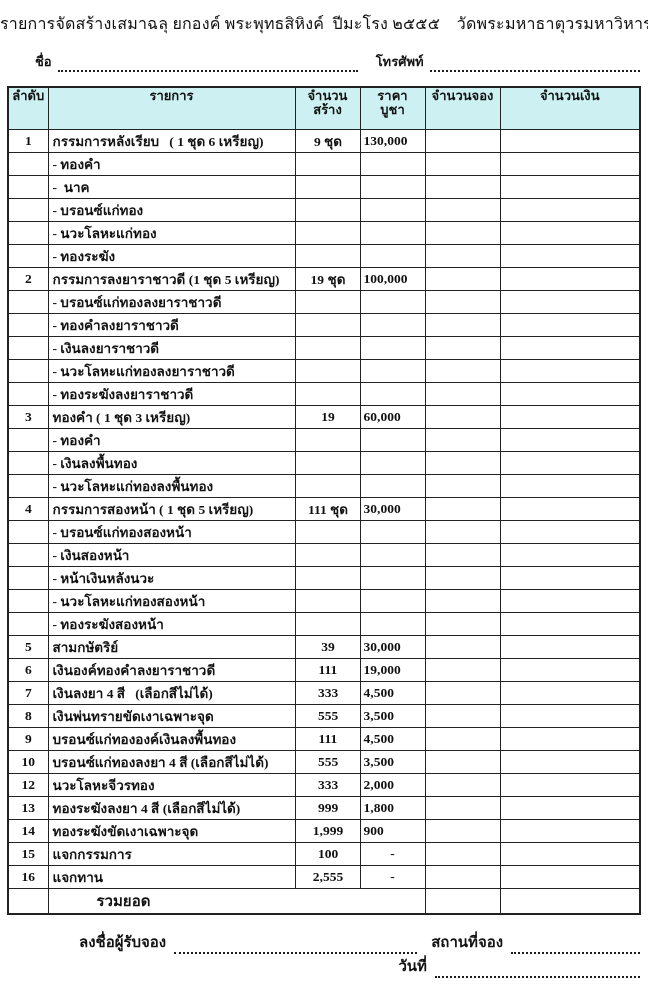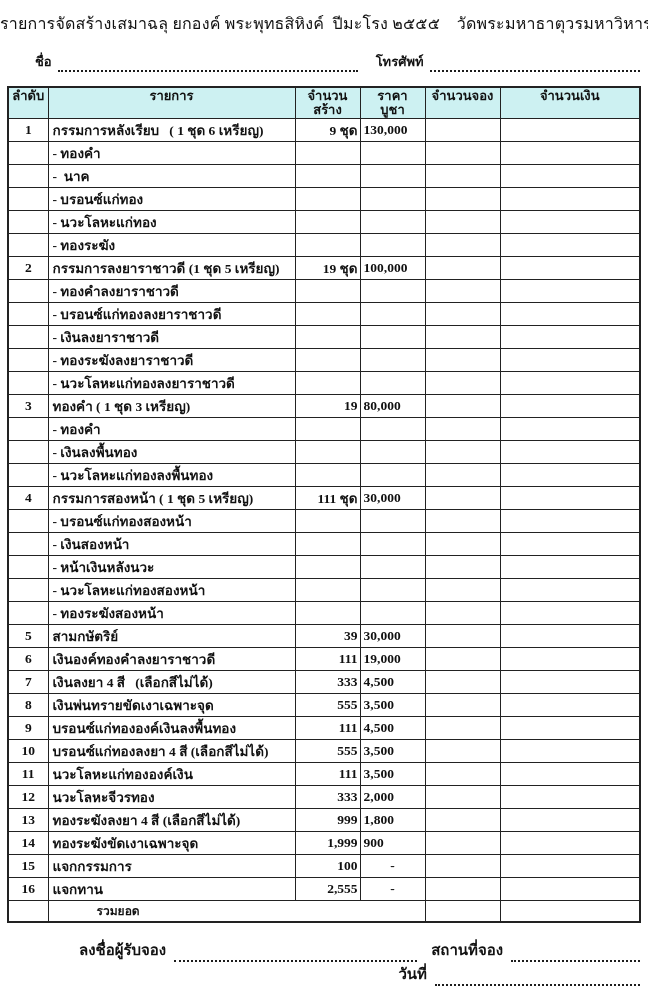--- a/index.html
+++ b/index.html
@@ -12,30 +12,30 @@
   .name-line { display: flex; align-items: flex-end; margin: 14px 8px 0 35px; font-weight: bold; font-size: 13px; height: 22px; justify-content: flex-end; }
   .name-line .lbl { white-space: pre; }
   .dots { display: inline-block; border-bottom: 2px dotted #1c1c1c; height: 14px; }
   .name-line .d1 { width: 300px; margin-left: 6px; }
   .name-line .gap { width: 18px; }
   .name-line .d2 { flex: 1; margin-left: 6px; }
 
   table { border-collapse: collapse; table-layout: fixed; width: 632px; height: 778px; margin: 14px auto 0 auto; }
   th, td { border: 1px solid #222; font-weight: bold; overflow: hidden; white-space: pre; }
   table { border: 2px solid #222; }
-  thead tr { height: 31px; background: #cdf1f2; }
+  thead tr { height: 42px; background: #cdf1f2; }
   th { font-size: 13px; vertical-align: top; text-align: center; line-height: 14px; padding-top: 1px; font-weight: bold; }
   td { font-size: 13.5px; vertical-align: middle; padding: 0 3px; }
   td.c-no { text-align: center; }
   td.c-item { text-align: left; padding-left: 4px; }
-  td.c-qty { text-align: right; padding-right: 2px; }
+  td.c-qty { text-align: center; padding-right: 2px; }
   td.c-price { text-align: left; padding-right: 11px; }
   td.c-price.dash { text-align: center; padding-right: 3px; }
   tr.total-row { height: 22px; }
-  tr.total-row td { font-size: 12px; padding-left: 48px; }
+  tr.total-row td { font-size: 15px; padding-left: 48px; }
 
   .sig-block { margin: 17px 8px 0 55px; font-weight: bold; font-size: 15px; }
   .sig-row { display: flex; align-items: flex-end; height: 22px; margin-left: 24px; }
   .sig-row .lbl { white-space: pre; }
   .sig-row .d1 { width: 243px; margin-left: 8px; }
   .sig-row .gap { width: 14px; }
   .sig-row .d2 { flex: 1; margin-left: 8px; }
   .sig-row2 { display: flex; align-items: flex-end; justify-content: flex-end; height: 22px; margin-top: 2px; }
   .sig-row2 .d2 { width: 205px; margin-left: 8px; }
 </style>
@@ -126,63 +126,63 @@
         <tr>
           <td class="c-no">2</td>
           <td class="c-item">กรรมการลงยาราชาวดี (1 ชุด 5 เหรียญ)</td>
           <td class="c-qty">19 ชุด</td>
           <td class="c-price">100,000</td>
           <td></td>
           <td></td>
         </tr>
         <tr>
           <td class="c-no"></td>
+          <td class="c-item">- บรอนซ์แก่ทองลงยาราชาวดี</td>
+          <td class="c-qty"></td>
+          <td class="c-price"></td>
+          <td></td>
+          <td></td>
+        </tr>
+        <tr>
+          <td class="c-no"></td>
           <td class="c-item">- ทองคำลงยาราชาวดี</td>
           <td class="c-qty"></td>
           <td class="c-price"></td>
           <td></td>
           <td></td>
         </tr>
         <tr>
           <td class="c-no"></td>
-          <td class="c-item">- บรอนซ์แก่ทองลงยาราชาวดี</td>
-          <td class="c-qty"></td>
-          <td class="c-price"></td>
-          <td></td>
-          <td></td>
-        </tr>
-        <tr>
-          <td class="c-no"></td>
           <td class="c-item">- เงินลงยาราชาวดี</td>
           <td class="c-qty"></td>
           <td class="c-price"></td>
           <td></td>
           <td></td>
         </tr>
         <tr>
           <td class="c-no"></td>
+          <td class="c-item">- นวะโลหะแก่ทองลงยาราชาวดี</td>
+          <td class="c-qty"></td>
+          <td class="c-price"></td>
+          <td></td>
+          <td></td>
+        </tr>
+        <tr>
+          <td class="c-no"></td>
           <td class="c-item">- ทองระฆังลงยาราชาวดี</td>
-          <td class="c-qty"></td>
-          <td class="c-price"></td>
-          <td></td>
-          <td></td>
-        </tr>
-        <tr>
-          <td class="c-no"></td>
-          <td class="c-item">- นวะโลหะแก่ทองลงยาราชาวดี</td>
           <td class="c-qty"></td>
           <td class="c-price"></td>
           <td></td>
           <td></td>
         </tr>
         <tr>
           <td class="c-no">3</td>
           <td class="c-item">ทองคำ ( 1 ชุด 3 เหรียญ)</td>
           <td class="c-qty">19</td>
-          <td class="c-price">80,000</td>
+          <td class="c-price">60,000</td>
           <td></td>
           <td></td>
         </tr>
         <tr>
           <td class="c-no"></td>
           <td class="c-item">- ทองคำ</td>
           <td class="c-qty"></td>
           <td class="c-price"></td>
           <td></td>
           <td></td>
@@ -288,28 +288,20 @@
           <td class="c-item">บรอนซ์แก่ทององค์เงินลงพื้นทอง</td>
           <td class="c-qty">111</td>
           <td class="c-price">4,500</td>
           <td></td>
           <td></td>
         </tr>
         <tr>
           <td class="c-no">10</td>
           <td class="c-item">บรอนซ์แก่ทองลงยา 4 สี (เลือกสีไม่ได้)</td>
           <td class="c-qty">555</td>
-          <td class="c-price">3,500</td>
-          <td></td>
-          <td></td>
-        </tr>
-        <tr>
-          <td class="c-no">11</td>
-          <td class="c-item">นวะโลหะแก่ทององค์เงิน</td>
-          <td class="c-qty">111</td>
           <td class="c-price">3,500</td>
           <td></td>
           <td></td>
         </tr>
         <tr>
           <td class="c-no">12</td>
           <td class="c-item">นวะโลหะจีวรทอง</td>
           <td class="c-qty">333</td>
           <td class="c-price">2,000</td>
           <td></td>

